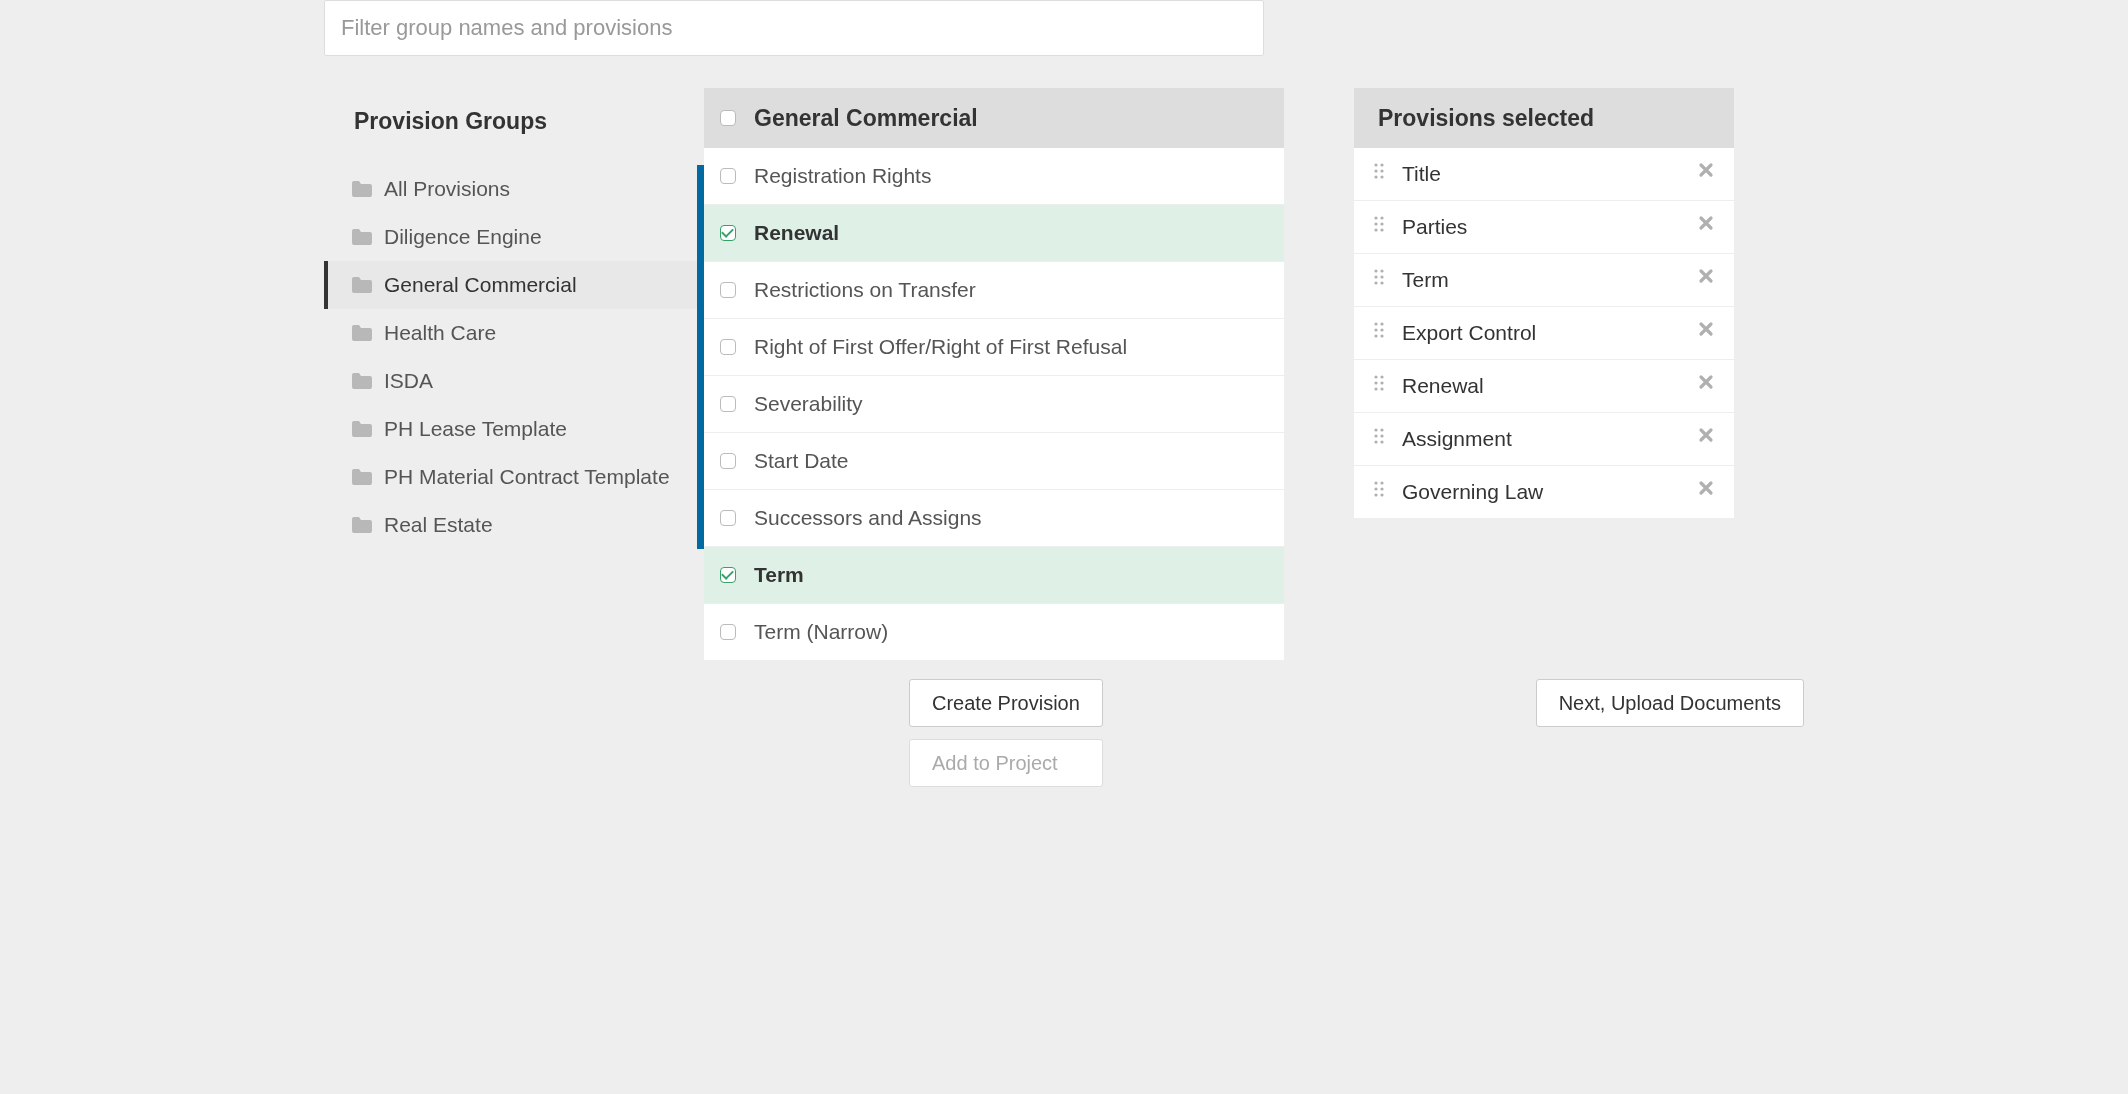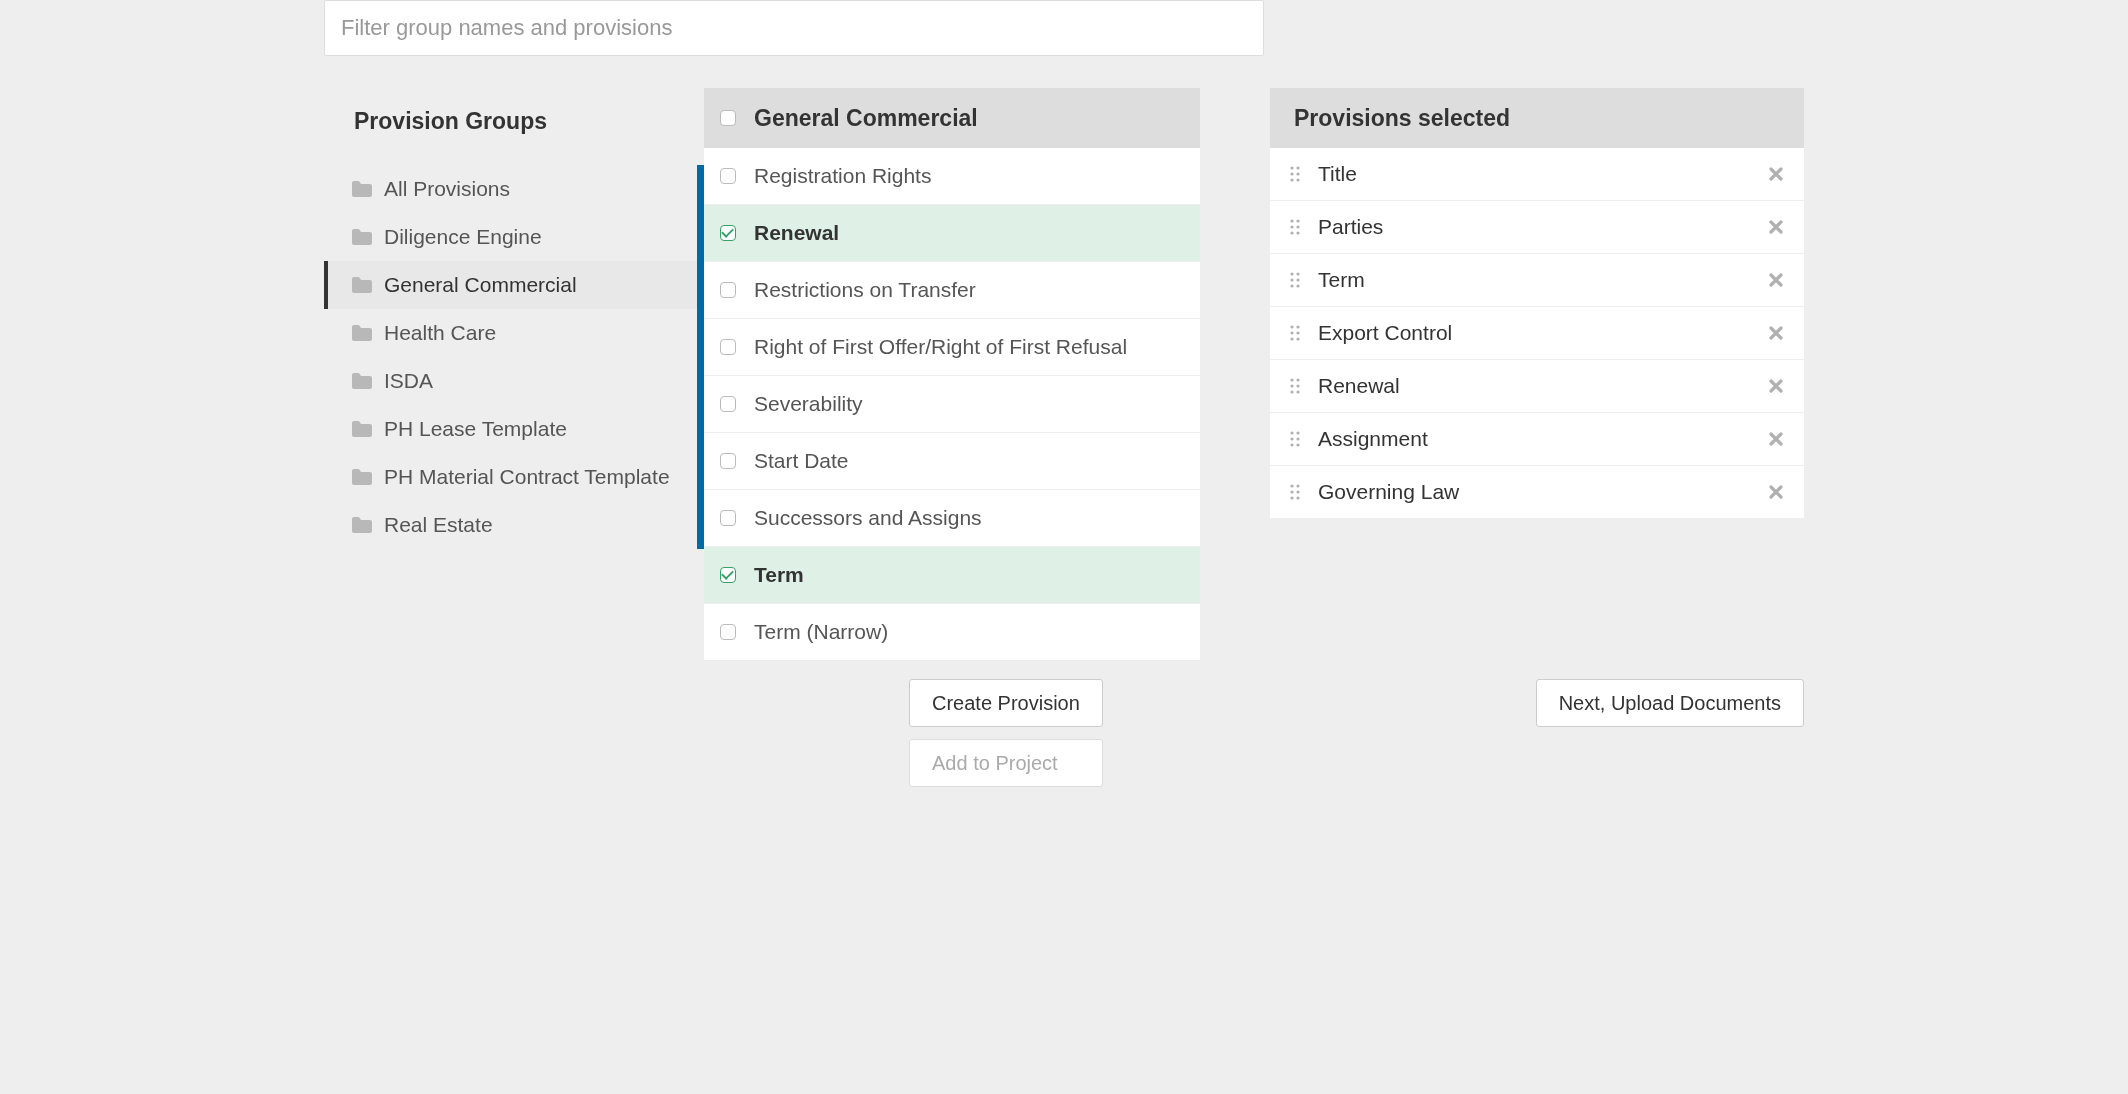--- a/index.html
+++ b/index.html
@@ -134,38 +134,37 @@
     width: 5px;
     height: 9px;
     border: solid #38a169;
     border-width: 0 2.5px 2.5px 0;
     transform: rotate(45deg);
   }
   .col-gap {
     width: 70px;
   }
   .col-selected {
-    width: 534px;
+    width: 380px;
   }
   .selected-header {
     background: #dddddd;
     height: 60px;
     display: flex;
     align-items: center;
     padding: 0 24px;
     font-size: 23px;
     font-weight: 600;
     color: #333;
   }
   .selected-list {
     background: #fff;
   }
   .sel-item {
     display: flex;
-    align-items: center;
     padding: 14px 20px;
     border-bottom: 1px solid #eee;
     font-size: 21px;
     color: #333;
     gap: 18px;
   }
   .drag-icon {
     flex: none;
     color: #aaa;
     cursor: grab;

